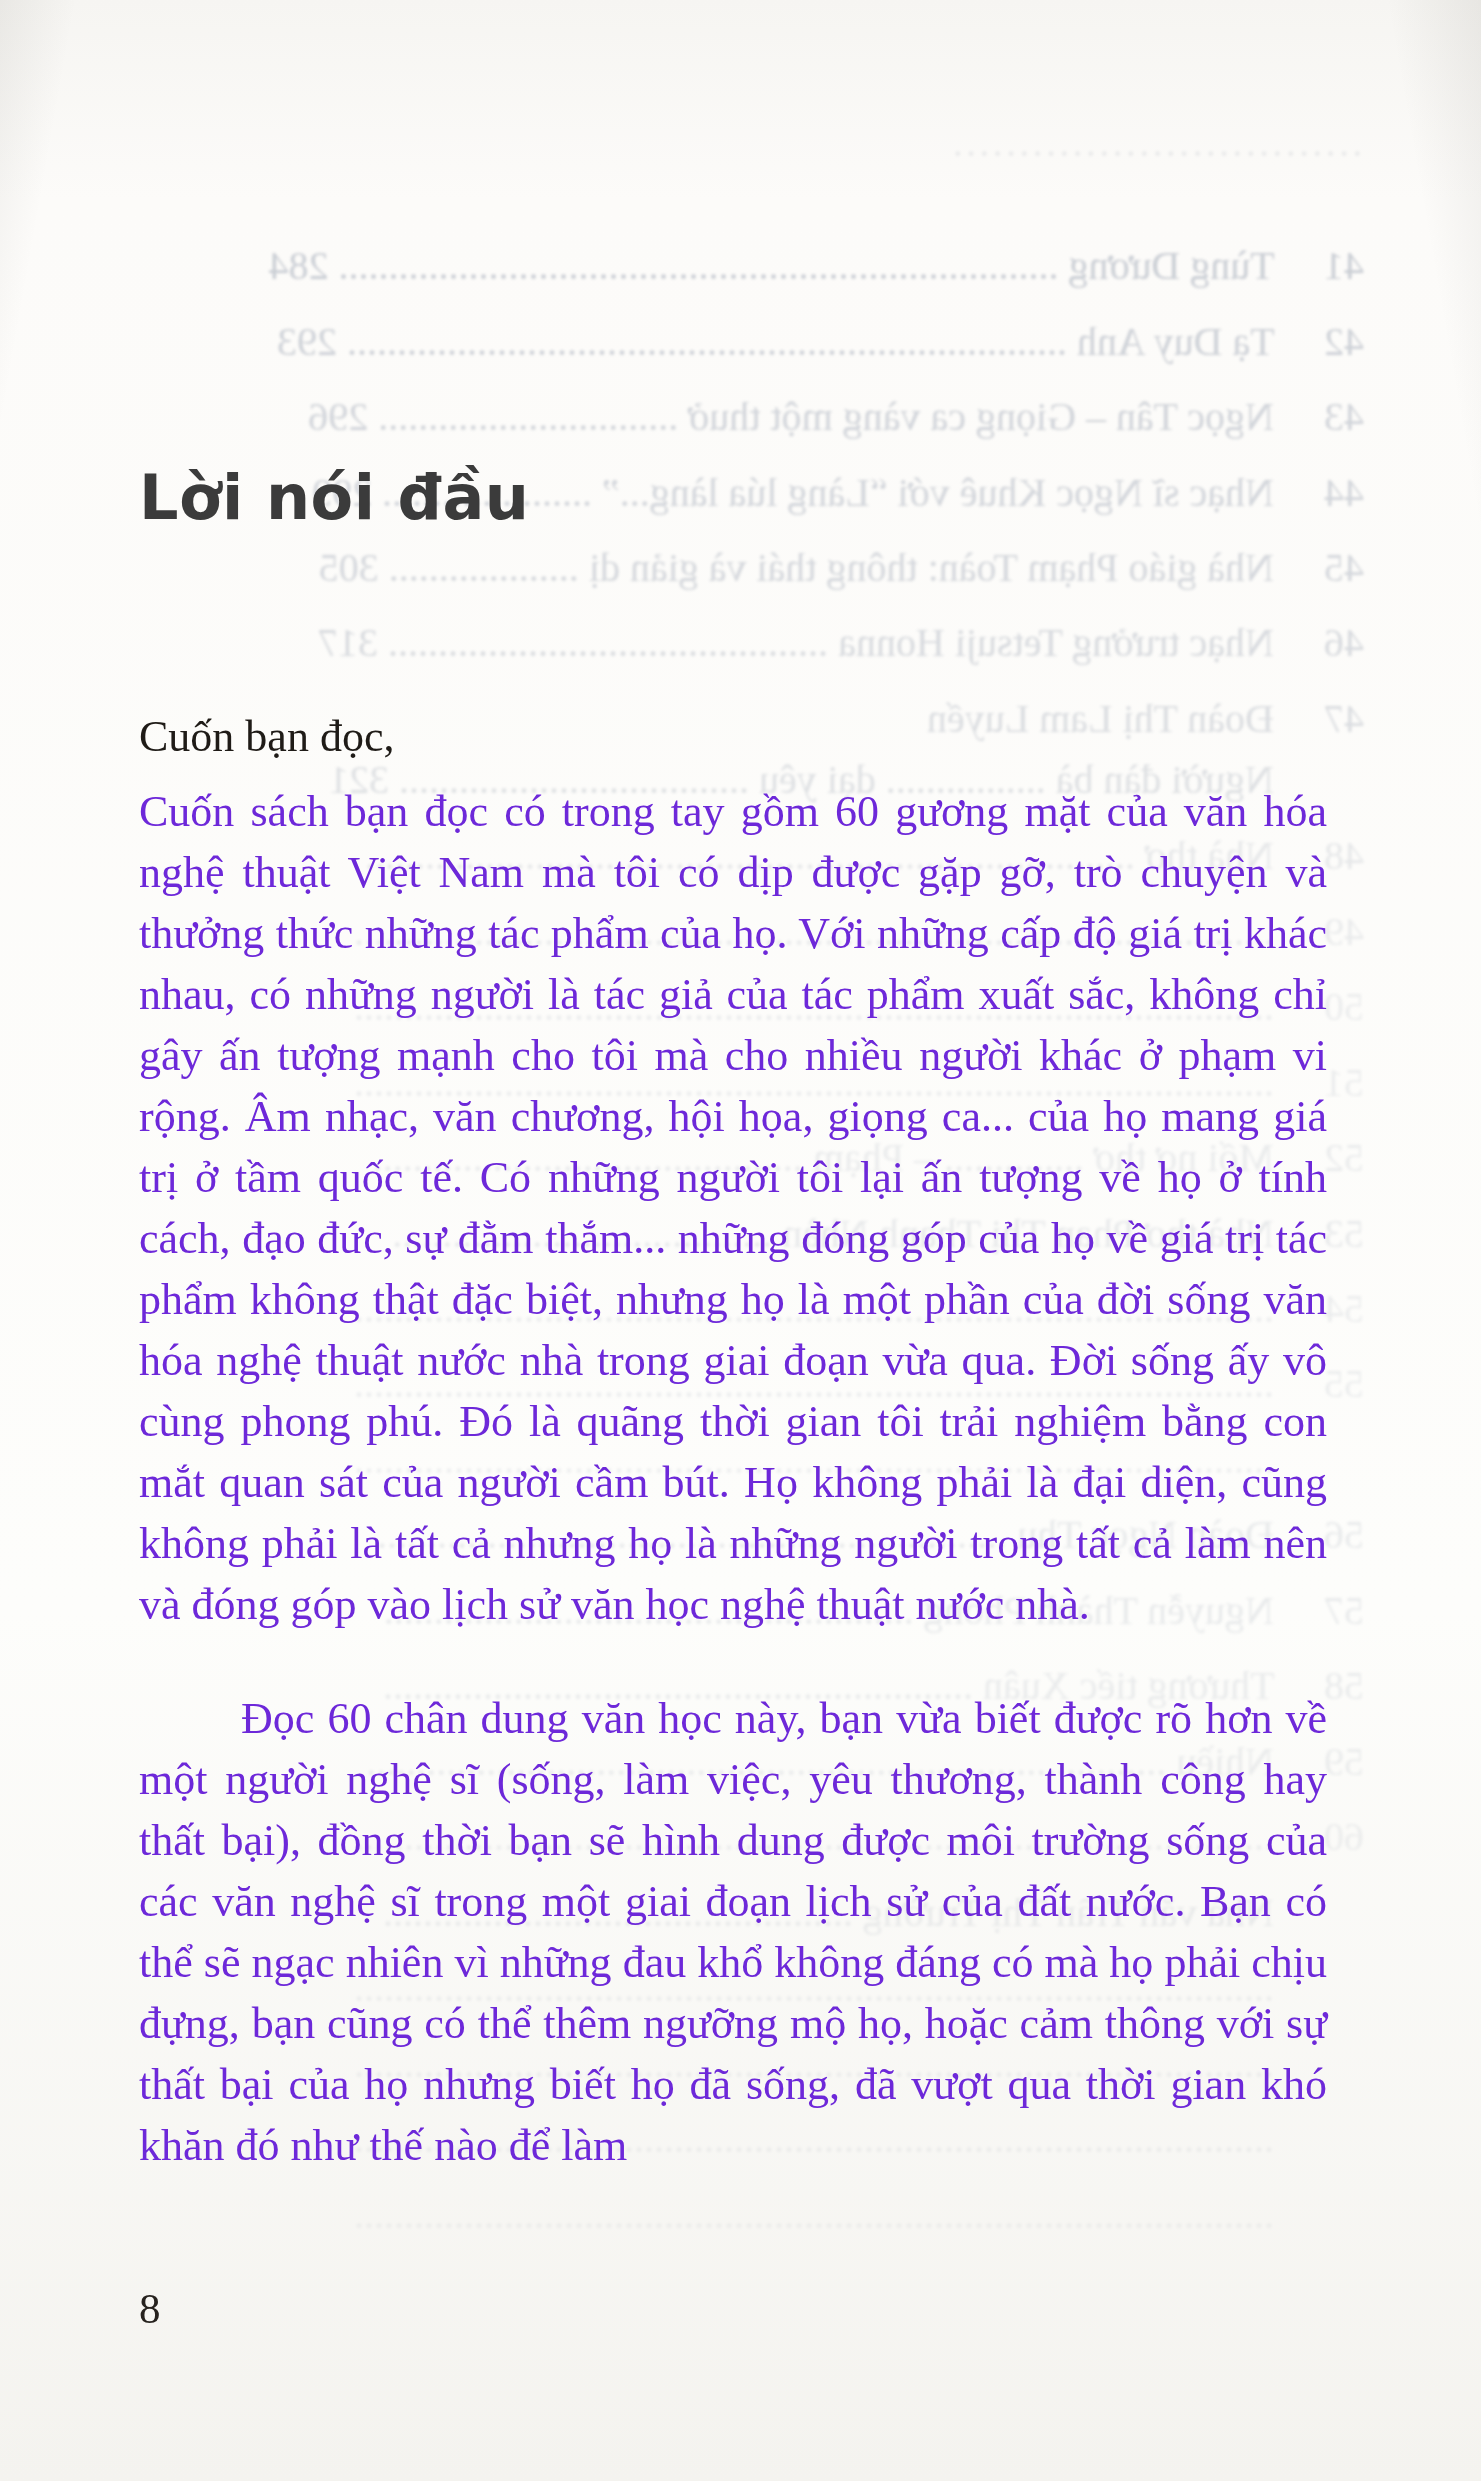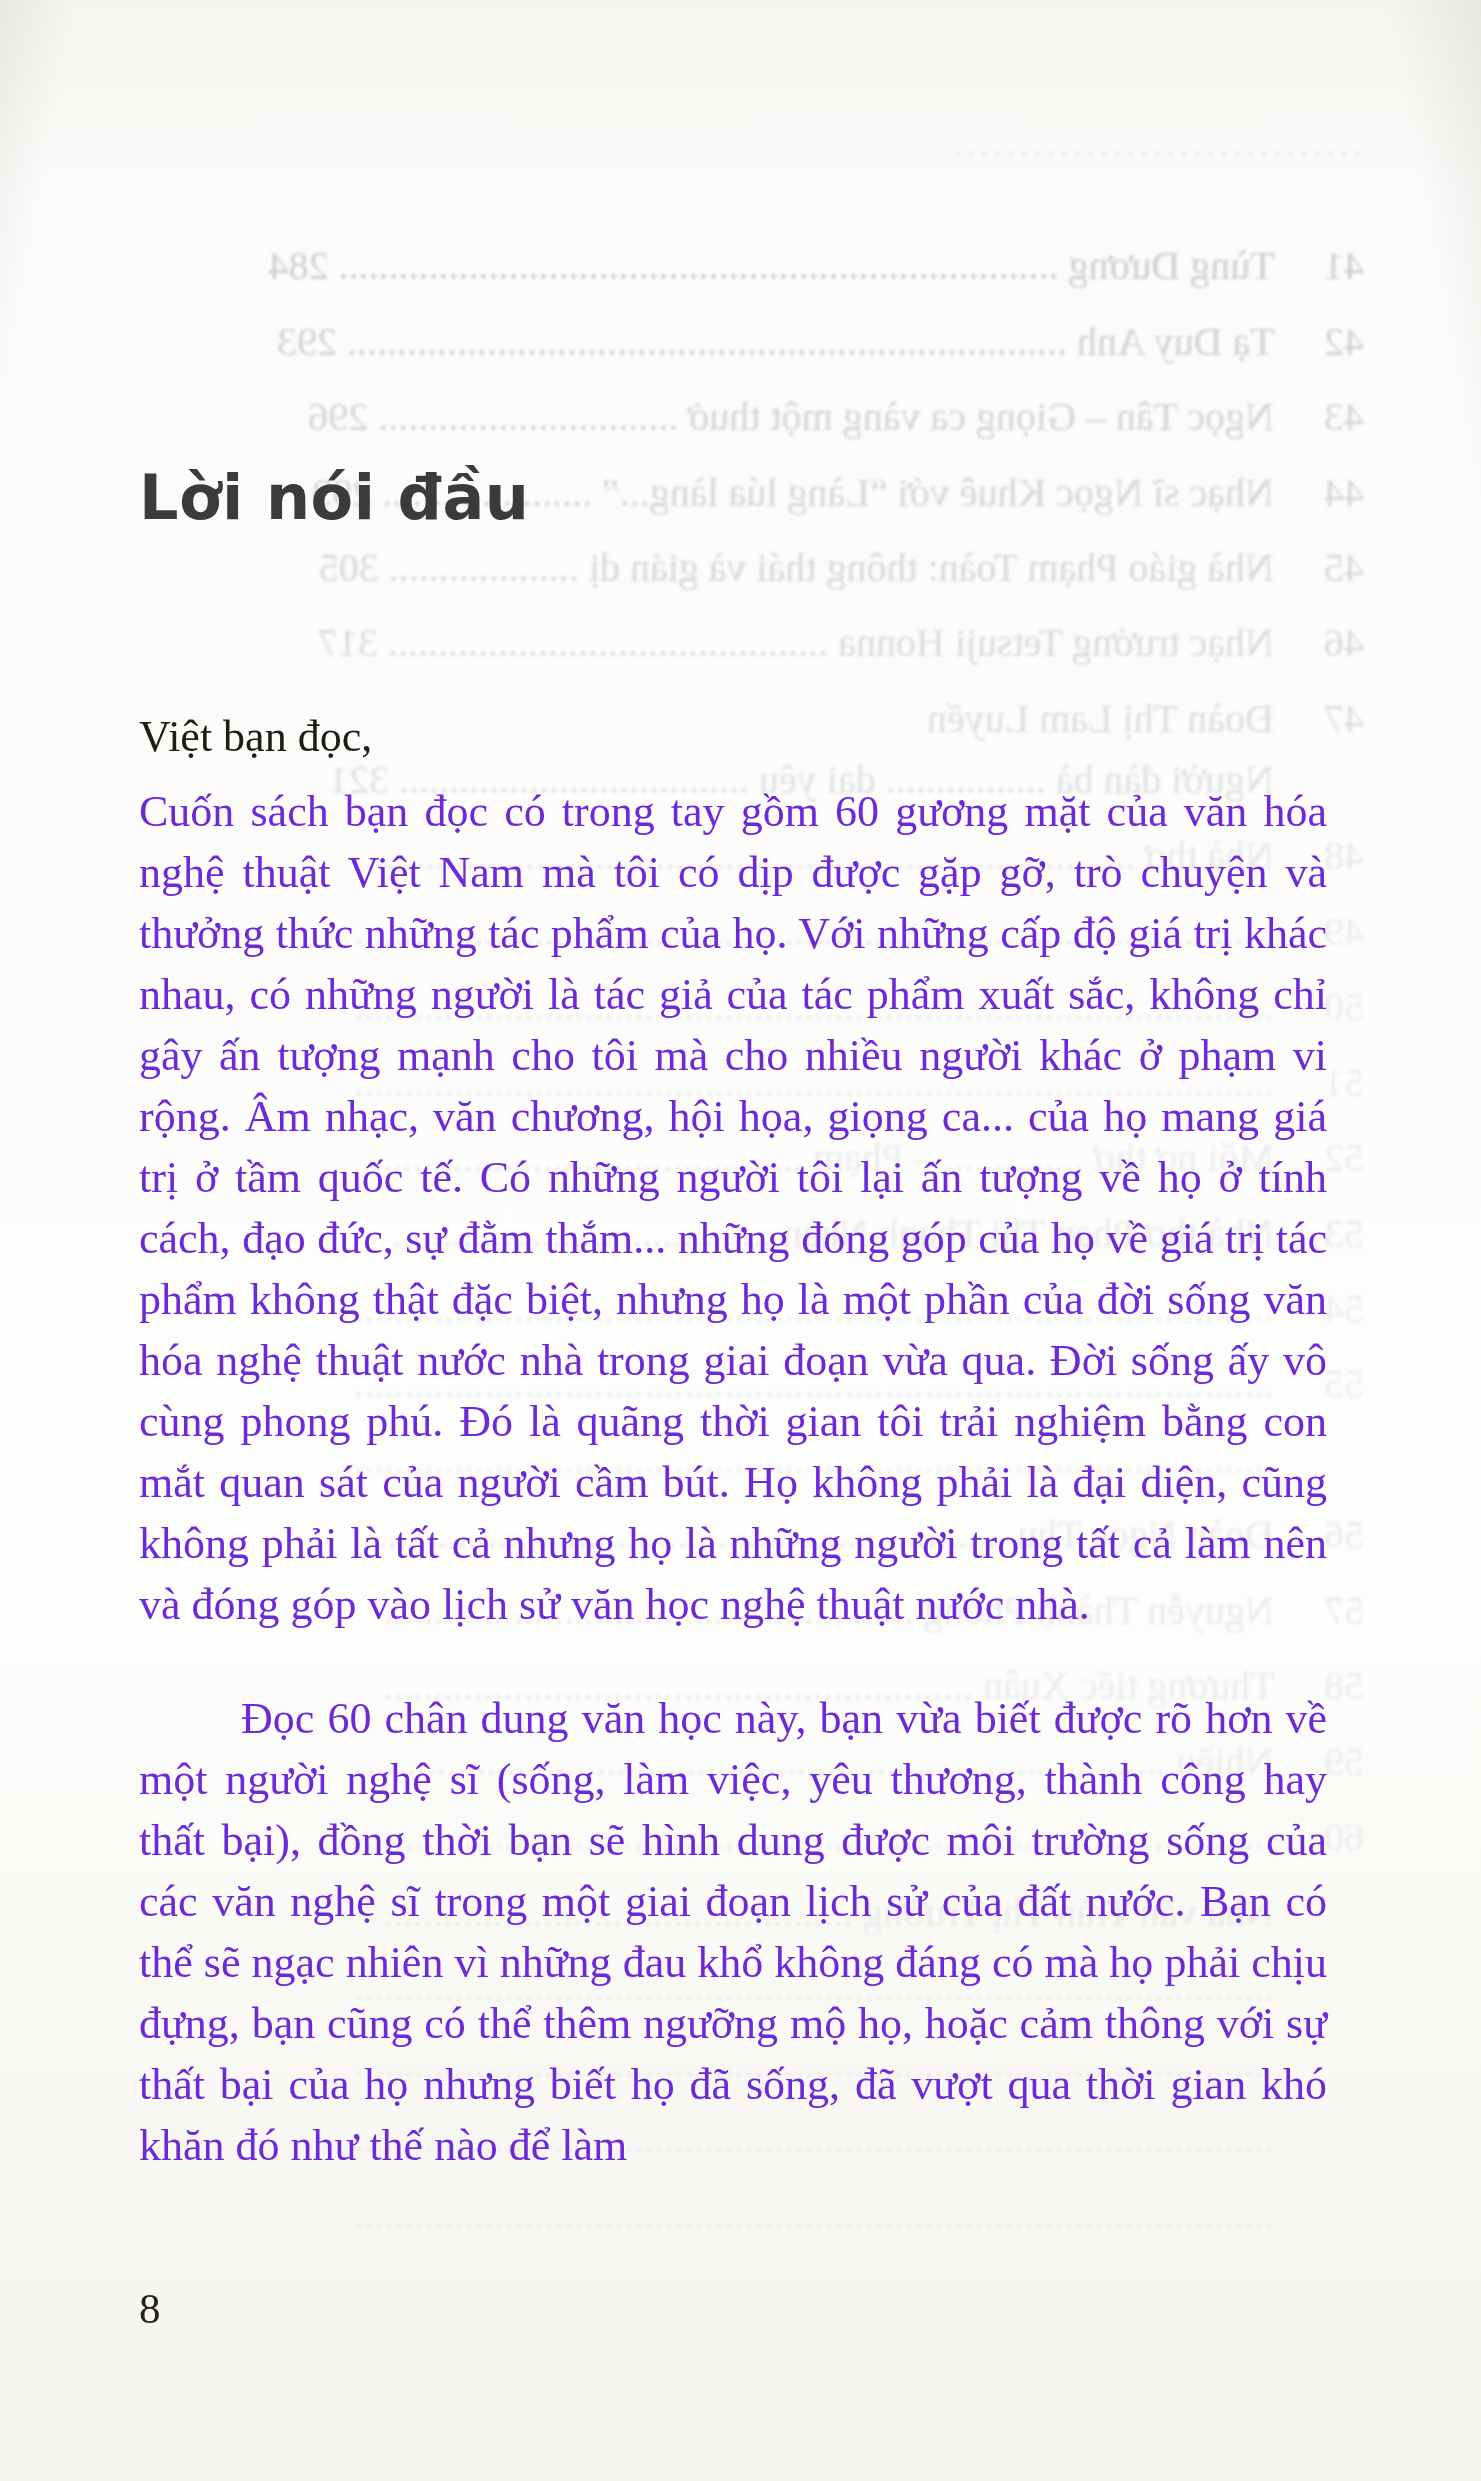--- a/index.html
+++ b/index.html
@@ -104,21 +104,21 @@
       <div class="bleed-line" style="top: 1812px; opacity: 0.09;">60     ............................................................................................</div>
       <div class="bleed-line" style="top: 1888px; opacity: 0.1;">         Nhà văn Trần Thị Trường ...............................................</div>
       <div class="bleed-line" style="top: 1963px; opacity: 0.08;">         ............................................................................................</div>
       <div class="bleed-line" style="top: 2039px; opacity: 0.08;">         ............................................................................................</div>
       <div class="bleed-line" style="top: 2114px; opacity: 0.08;">         ............................................................................................</div>
       <div class="bleed-line" style="top: 2190px; opacity: 0.07;">         ............................................................................................</div>
     </div>
 
   <div class="content">
     <h1 class="heading">Lời nói đầu</h1>
-    <p class="salutation">Việt bạn đọc,</p>
+    <p class="salutation">Cuốn bạn đọc,</p>
     <p class="para para-1">Cuốn sách bạn đọc có trong tay gồm 60 gương mặt của văn hóa nghệ thuật Việt Nam mà tôi có dịp được gặp gỡ, trò chuyện và thưởng thức những tác phẩm của họ. Với những cấp độ giá trị khác nhau, có những người là tác giả của tác phẩm xuất sắc, không chỉ gây ấn tượng mạnh cho tôi mà cho nhiều người khác ở phạm vi rộng. Âm nhạc, văn chương, hội họa, giọng ca... của họ mang giá trị ở tầm quốc tế. Có những người tôi lại ấn tượng về họ ở tính cách, đạo đức, sự đằm thắm... những đóng góp của họ về giá trị tác phẩm không thật đặc biệt, nhưng họ là một phần của đời sống văn hóa nghệ thuật nước nhà trong giai đoạn vừa qua. Đời sống ấy vô cùng phong phú. Đó là quãng thời gian tôi trải nghiệm bằng con mắt quan sát của người cầm bút. Họ không phải là đại diện, cũng không phải là tất cả nhưng họ là những người trong tất cả làm nên và đóng góp vào lịch sử văn học nghệ thuật nước nhà.</p>
     <p class="para para-2">Đọc 60 chân dung văn học này, bạn vừa biết được rõ hơn về một người nghệ sĩ (sống, làm việc, yêu thương, thành công hay thất bại), đồng thời bạn sẽ hình dung được môi trường sống của các văn nghệ sĩ trong một giai đoạn lịch sử của đất nước. Bạn có thể sẽ ngạc nhiên vì những đau khổ không đáng có mà họ phải chịu đựng, bạn cũng có thể thêm ngưỡng mộ họ, hoặc cảm thông với sự thất bại của họ nhưng biết họ đã sống, đã vượt qua thời gian khó khăn đó như thế nào để làm</p>
   </div>
 
   <div class="page-number">8</div>
 
 </div>
 
 
 </body></html>

